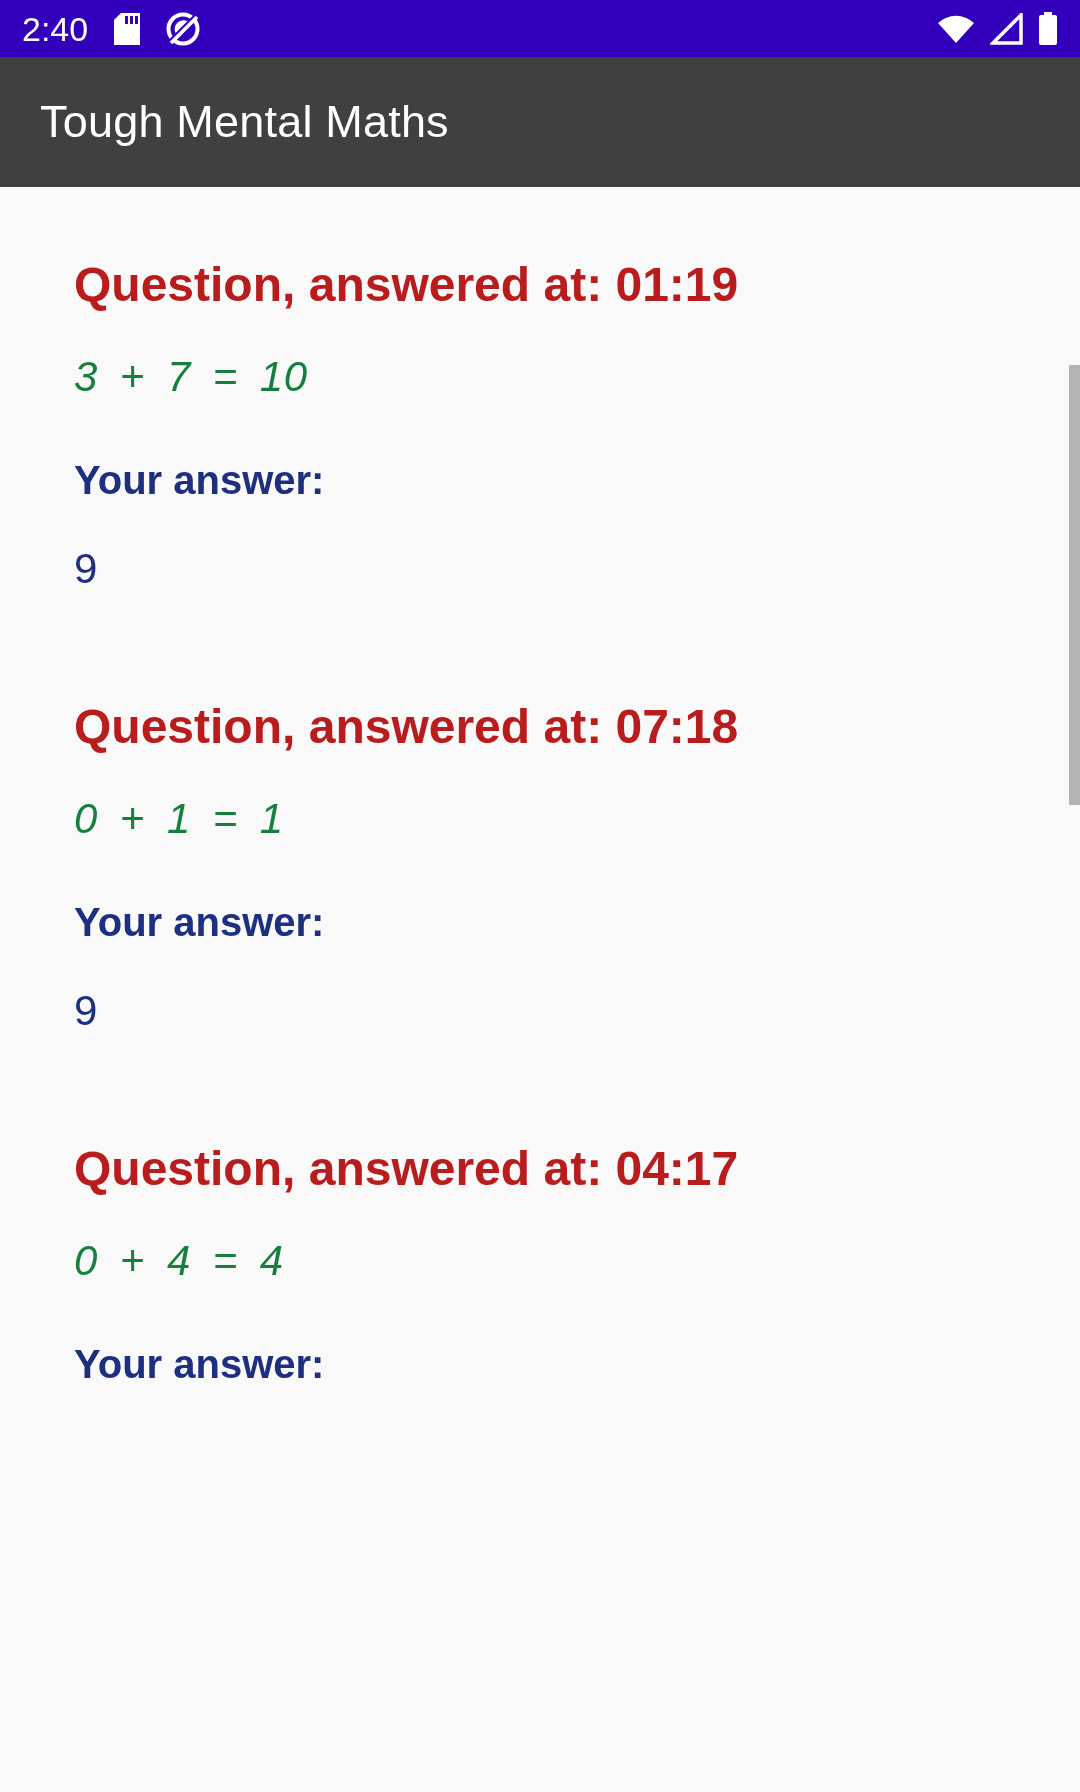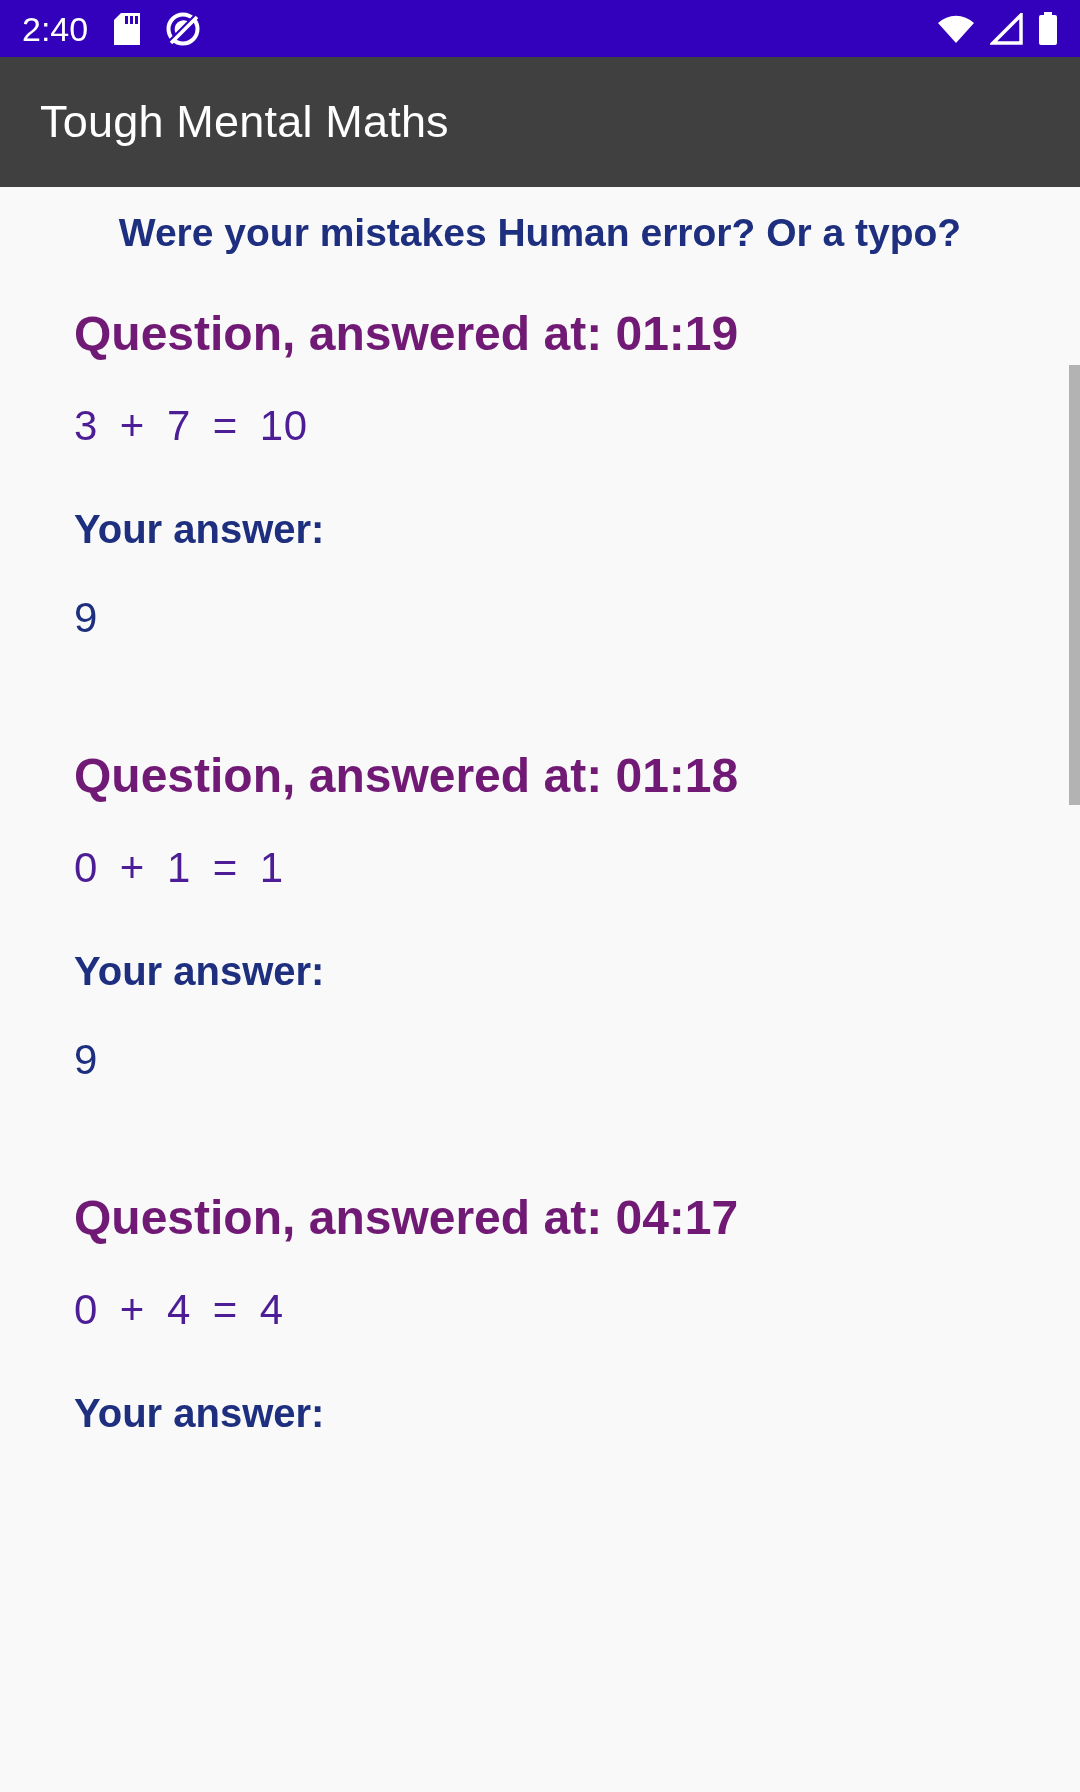--- a/index.html
+++ b/index.html
@@ -88,35 +88,36 @@
 
   .scroll-area {
     position: relative;
     margin-top: 52px;
   }
 
   .q-block {
     padding: 0 0 0 74px;
   }
   .q-title {
-    color: #701a75;
+    color: #b91c1c;
     font-weight: bold;
     font-size: 48px;
     line-height: 1.0;
     font-family: "Liberation Sans", sans-serif;
     white-space: nowrap;
   }
   .q-equation {
-    color: #4c1d95;
+    color: #15803d;
     font-weight: 400;
     font-size: 42px;
     line-height: 1.0;
     margin-top: 47px;
     font-family: "Liberation Sans", sans-serif;
     letter-spacing: 0.5px;
+    font-style: italic;
   }
   .q-equation span { margin-right: 22px; }
   .q-equation span:last-child { margin-right: 0; }
 
   .ans-label {
     color: #1d2f7e;
     font-weight: bold;
     font-size: 40px;
     line-height: 1.0;
     margin-top: 62px;
@@ -197,38 +198,37 @@
     </div>
   </div>
 
   <div class="app-bar">
     <div class="app-bar-title">Tough Mental Maths</div>
   </div>
 
   <div class="content">
 
     <div class="prompt">
-      <div>Were your mistakes Human error? Or a typo?</div>
     </div>
 
     <div class="scroll-area">
 
       <div class="q-block">
         <div class="q-title">Question, answered at: 01:19</div>
         <div class="q-equation">
           <span>3</span><span>+</span><span>7</span><span>=</span><span>10</span>
         </div>
         <div class="ans-label">Your answer:</div>
         <div class="ans-value">9</div>
       </div>
 
       <div class="q-gap"></div>
 
       <div class="q-block">
-        <div class="q-title">Question, answered at: 01:18</div>
+        <div class="q-title">Question, answered at: 07:18</div>
         <div class="q-equation">
           <span>0</span><span>+</span><span>1</span><span>=</span><span>1</span>
         </div>
         <div class="ans-label">Your answer:</div>
         <div class="ans-value">9</div>
       </div>
 
       <div class="q-gap"></div>
 
       <div class="q-block">

